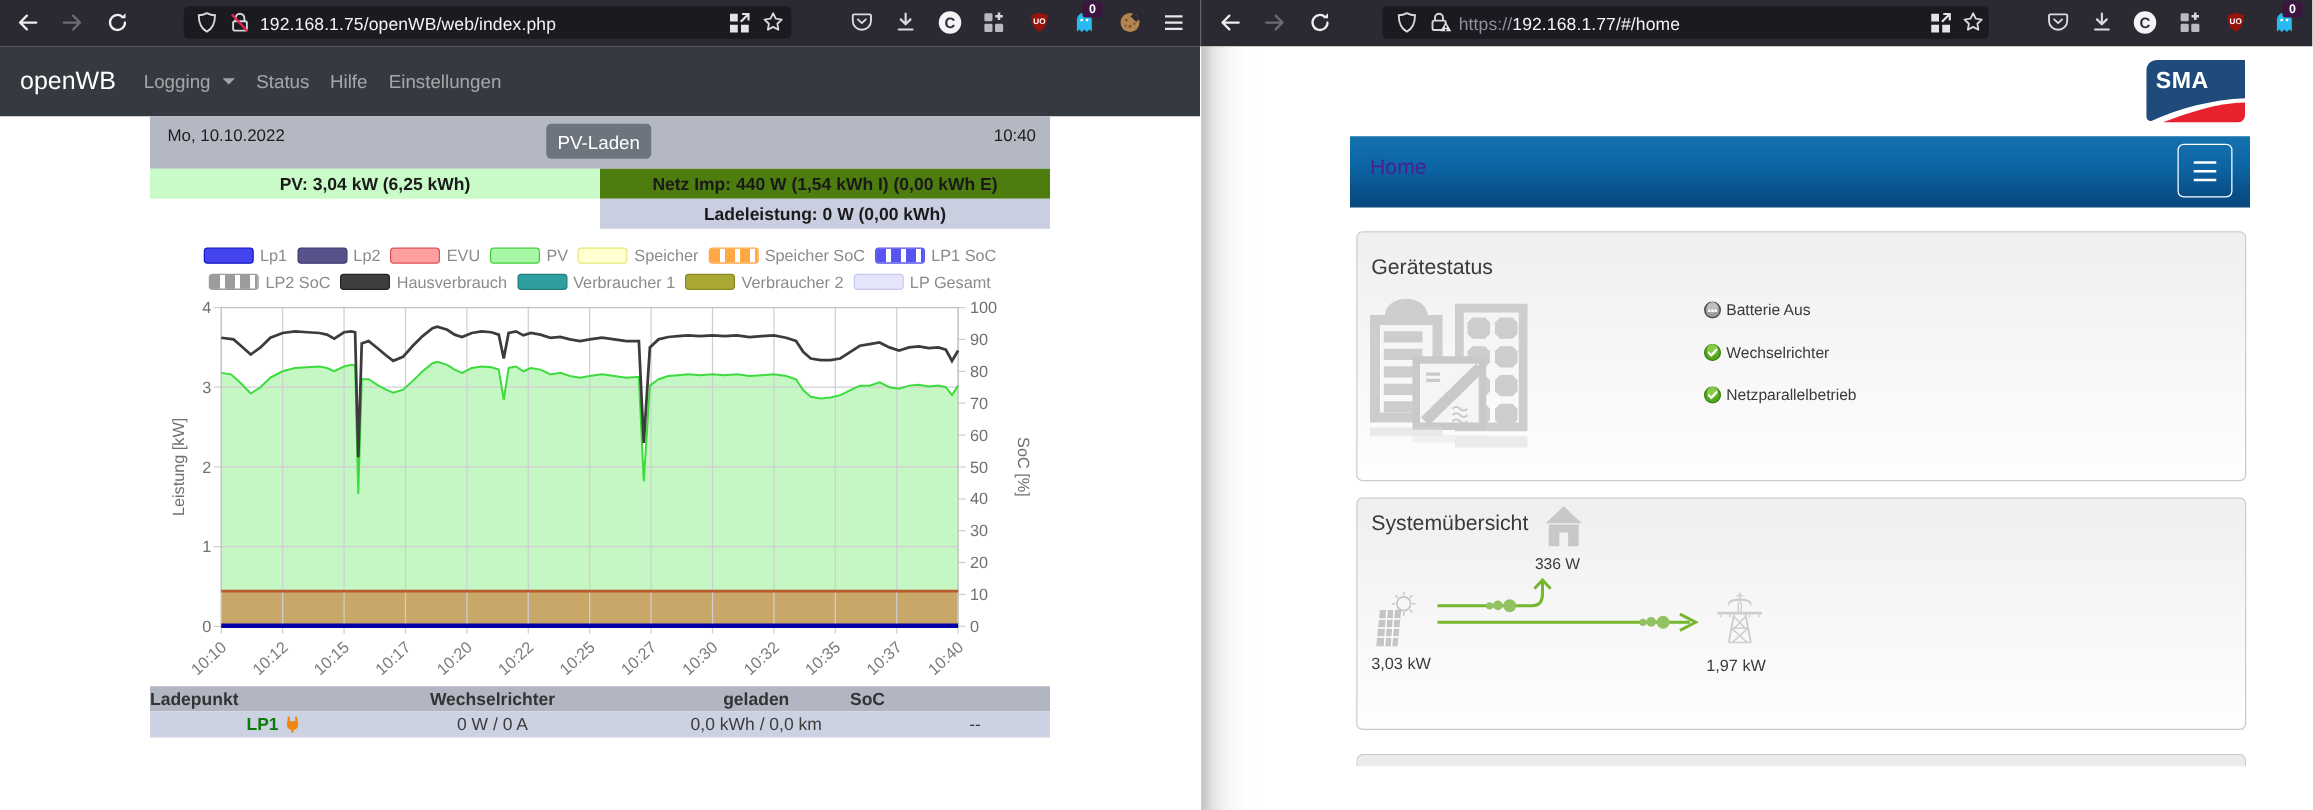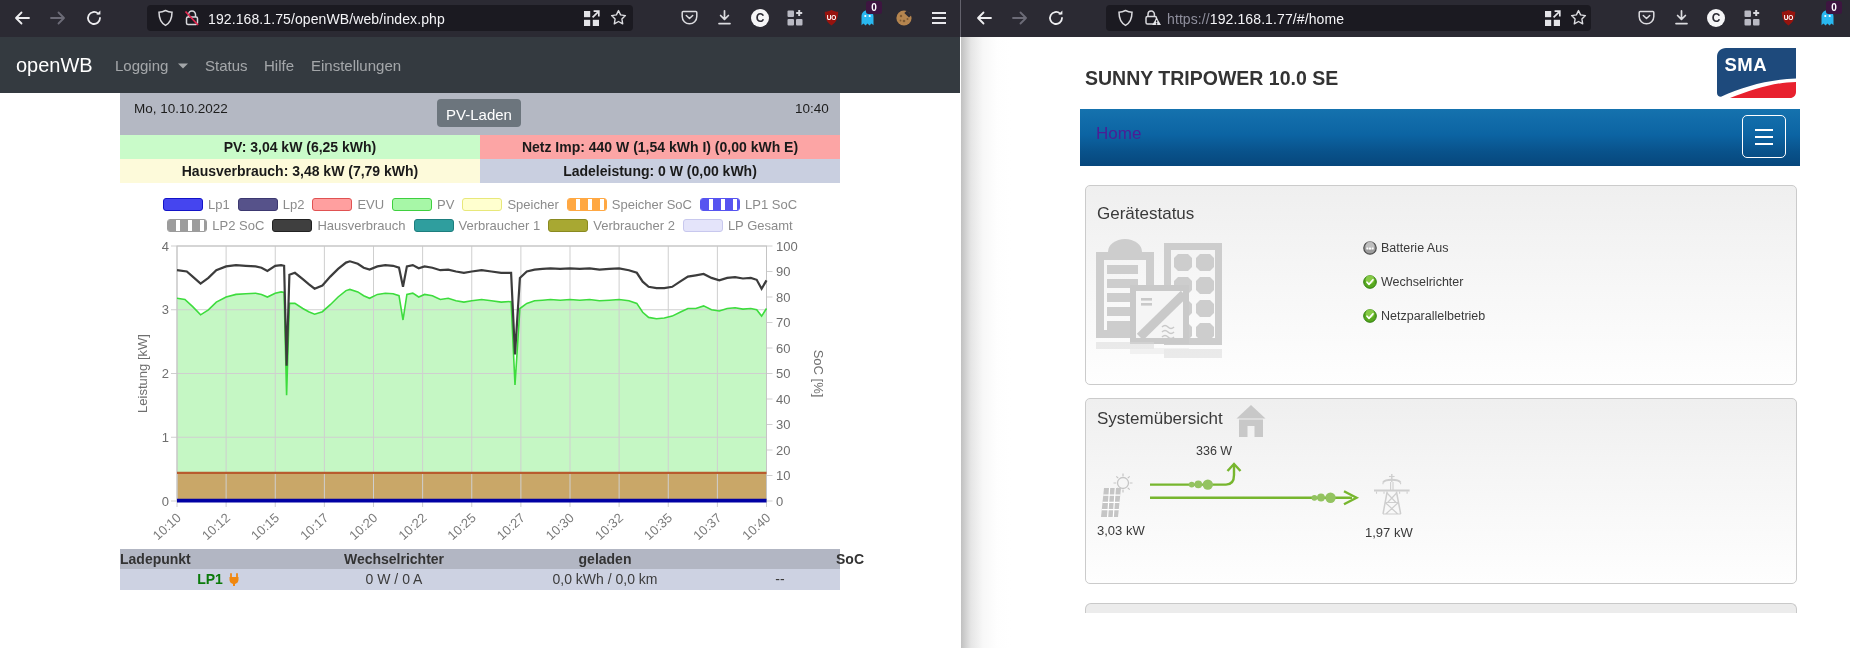--- a/index.html
+++ b/index.html
@@ -91,22 +91,21 @@
       </svg></div>
 <div class="abs navlink" style="left:205px;top:57px">Status</div>
 <div class="abs navlink" style="left:264px;top:57px">Hilfe</div>
 <div class="abs navlink" style="left:311px;top:57px">Einstellungen</div>
 
 <div class="abs" style="left:120px;top:93px;width:720px;height:42px;background:#b4b8c3"></div>
 <div class="abs" style="left:134px;top:101px;font-size:13.5px;color:#1d1d1d">Mo, 10.10.2022</div>
 <div class="abs" style="left:795px;top:101px;font-size:13.5px;color:#1d1d1d">10:40</div>
 <div class="abs" style="left:437px;top:99px;width:84px;height:28px;background:#6c757d;border-radius:4px;color:#fff;font-size:15px;text-align:center;line-height:32px">PV-Laden</div>
 <div class="cell" style="left:120px;top:135px;width:360px;background:#c9fbc9">PV: 3,04 kW (6,25 kWh)</div>
-<div class="cell" style="left:480px;top:135px;width:360px;background:#fca5a5">Netz Imp: 440 W (1,54 kWh I) (0,00 kWh E)</div>
-<div class="cell" style="left:120px;top:159px;width:360px;background:#fdfada">Hausverbrauch: 3,48 kW (7,79 kWh)</div>
+<div class="cell" style="left:480px;top:135px;width:360px;background:#4d7c0f">Netz Imp: 440 W (1,54 kWh I) (0,00 kWh E)</div>
 <div class="cell" style="left:480px;top:159px;width:360px;background:#c9cfe0">Ladeleistung: 0 W (0,00 kWh)</div>
 
 <div class="abs" style="left:120px;top:197px;width:720px;text-align:center;white-space:nowrap">
 <span class="lgitem">
         <span class="lgbox" style="background:#4545ef;border:1.5px solid #1414c8"></span>
         <span class="lgtxt">Lp1</span>
       </span><span class="lgitem">
         <span class="lgbox" style="background:#56528a;border:1.5px solid #3c3870"></span>
         <span class="lgtxt">Lp2</span>
       </span><span class="lgitem">
@@ -210,21 +209,21 @@
       <text transform="translate(553.2,283) rotate(-42)" text-anchor="end" font-size="13" fill="#7a7a7a">10:35</text>
       <text transform="translate(602.4,283) rotate(-42)" text-anchor="end" font-size="13" fill="#7a7a7a">10:37</text>
       <text transform="translate(651.5,283) rotate(-42)" text-anchor="end" font-size="13" fill="#7a7a7a">10:40</text>
 <text transform="translate(27,137.5) rotate(-90)" text-anchor="middle" font-size="13" fill="#6f6f6f">Leistung [kW]</text>
 <text transform="translate(694,137.5) rotate(90)" text-anchor="middle" font-size="13" fill="#6f6f6f">SoC [%]</text>
 </svg>
 <div class="abs" style="left:120px;top:549px;width:720px;height:20px;background:#b2b6c3;font-weight:bold;font-size:14px;color:#333">
   <span class="abs" style="left:0;width:180px;text-align:left;line-height:20px">Ladepunkt</span>
   <span class="abs" style="left:174px;width:200px;text-align:center;line-height:20px">Wechselrichter</span>
   <span class="abs" style="left:385px;width:200px;text-align:center;line-height:20px">geladen</span>
-  <span class="abs" style="left:544px;width:200px;text-align:right;line-height:20px">SoC</span>
+  <span class="abs" style="left:560px;width:200px;text-align:left;line-height:20px">SoC</span>
 </div>
 <div class="abs" style="left:120px;top:569px;width:720px;height:21px;background:#cdd2e2;font-size:14px;color:#3c3c3c">
   <span class="abs" style="left:0;width:180px;text-align:center;line-height:21px"><b style="color:#0a7a0a">LP1</b></span>
   <svg class="abs" style="left:108px;top:4px" width="12" height="14" viewBox="0 0 12 14">
         <path d="M3 1v3M9 1v3" stroke="#f0870f" stroke-width="1.8" stroke-linecap="round"></path>
         <path d="M1.5 4h9v2.5a4.5 4.5 0 0 1-3.5 4.4V13h-2v-2.1A4.5 4.5 0 0 1 1.5 6.5z" fill="#f0870f"></path>
       </svg>
   <span class="abs" style="left:174px;width:200px;text-align:center;line-height:21px">0 W / 0 A</span>
   <span class="abs" style="left:385px;width:200px;text-align:center;line-height:21px">0,0 kWh / 0,0 km</span>
   <span class="abs" style="left:560px;width:200px;text-align:center;line-height:21px">--</span>
@@ -283,21 +282,20 @@
       <path d="M8.5 1c2.3 1.2 4.5 1.8 6.7 1.8 0 6.4-2.3 11.2-6.7 13.6C4.1 14 1.8 9.2 1.8 2.8 4 2.8 6.2 2.2 8.5 1z" fill="#97130e"></path>
       <text x="8.5" y="10.6" text-anchor="middle" font-size="6.5" font-weight="bold" fill="#fff">UO</text>
     </svg>
     <svg class="ticon" style="left:1818px;top:8px" width="19" height="20" viewBox="0 0 19 20">
 <path d="M9.5 2.2c3.6 0 6 2.6 6 6.2v8.8l-2-1.6-2 1.9-2-1.9-2 1.9-2-1.9-2 1.6V8.4c0-3.6 2.4-6.2 6-6.2z" fill="#29b8f0"></path>
 <circle cx="7.3" cy="8" r="1.1" fill="#fff"></circle>
       <circle cx="11.7" cy="8" r="1.1" fill="#fff"></circle>
     </svg>
 <div class="ticon" style="left:1826px;top:1px;width:16px;height:13px;background:#3d1540;border-radius:2.5px;color:#fff;font-size:10px;font-weight:bold;text-align:center;line-height:13px">0</div>
 <div class="abs" style="left:961px;top:37px;width:50px;height:611px;background:linear-gradient(90deg,rgba(130,130,130,0.50) 0px,rgba(170,170,170,0.30) 10px,rgba(210,210,210,0.16) 22px,rgba(240,240,240,0.06) 36px,rgba(255,255,255,0) 50px)"></div>
-    <div class="abs" style="left:1085px;top:67px;font-size:19.5px;font-weight:bold;color:#333">SUNNY TRIPOWER 10.0 SE</div>
 <svg class="abs" style="left:1717px;top:48px" width="79" height="50" viewBox="0 0 79 50">
 <path d="M9 0 H79 V30.5 C53 31.5 26 38.5 4 48.8 C1.8 48.9 0 47.5 0 45 V9 C0 3.5 3.7 0 9 0 Z" fill="#1e4a7c"></path>
 <path d="M79 34 V44 C79 47.4 76.4 50 73 50 H13 C36 41.2 58 34.2 79 34 Z" fill="#e8212e"></path>
 <text x="7.5" y="22.5" font-size="18.5" font-weight="bold" fill="#fff" letter-spacing="0.5">SMA</text>
 </svg>
 <div class="abs" style="left:1080px;top:109px;width:720px;height:57px;background:linear-gradient(180deg,#1572ae 0%,#0c64a3 45%,#09528b 75%,#07477c 100%)"></div>
 <div class="abs" style="left:1096px;top:124px;font-size:17px;color:#4c1d95">Home</div>
 <div class="abs" style="left:1742px;top:115px;width:44px;height:43px;border:1.5px solid #fff;border-radius:5px">
 <div style="position:absolute;left:11.5px;top:12.5px;width:18px;height:2.6px;background:#fff"></div>
 <div style="position:absolute;left:11.5px;top:19.7px;width:18px;height:2.6px;background:#fff"></div>
@@ -362,21 +360,21 @@
     </svg>
     <div class="abs" style="left:1381px;top:309px;font-size:12.5px;color:#3a3a3a">Netzparallelbetrieb</div>
 
 <div class="panel" style="top:398px;height:186px"></div>
 <div class="abs" style="left:1097px;top:409px;font-size:17px;color:#3a3a3a">Systemübersicht</div>
 
 <svg class="abs" style="left:1234px;top:404px" width="34" height="36" viewBox="0 0 34 36">
 <path d="M17 1L31.5 14.5H2.5z" fill="#c8c8c8"></path>
 <path d="M5 15.5h24v17.5H20.5V22h-7v11H5z" fill="#c8c8c8"></path>
 </svg>
-<div class="abs" style="left:1196px;top:444px;width:100px;font-size:12.5px;color:#3a3a3a">336 W</div>
+<div class="abs" style="left:1196px;top:444px;width:100px;text-align:center;font-size:12.5px;color:#3a3a3a">336 W</div>
 
 <svg class="abs" style="left:1080px;top:395px" width="720px" height="200" viewBox="0 0 720 200">
 <g stroke="#77b62e" stroke-width="2.4" fill="none">
 <path d="M70 89.6 H146 Q154 89.6 154 80 V70"></path>
 <path d="M147.5 76 L154 69 L160.5 76"></path>
 <path d="M70 102.8 H272"></path>
 <path d="M264 96.3 L276.5 102.8 L264 109.3"></path>
 </g>
 <g fill="#93c360">
 <circle cx="111.7" cy="89.6" r="2.9"></circle>

